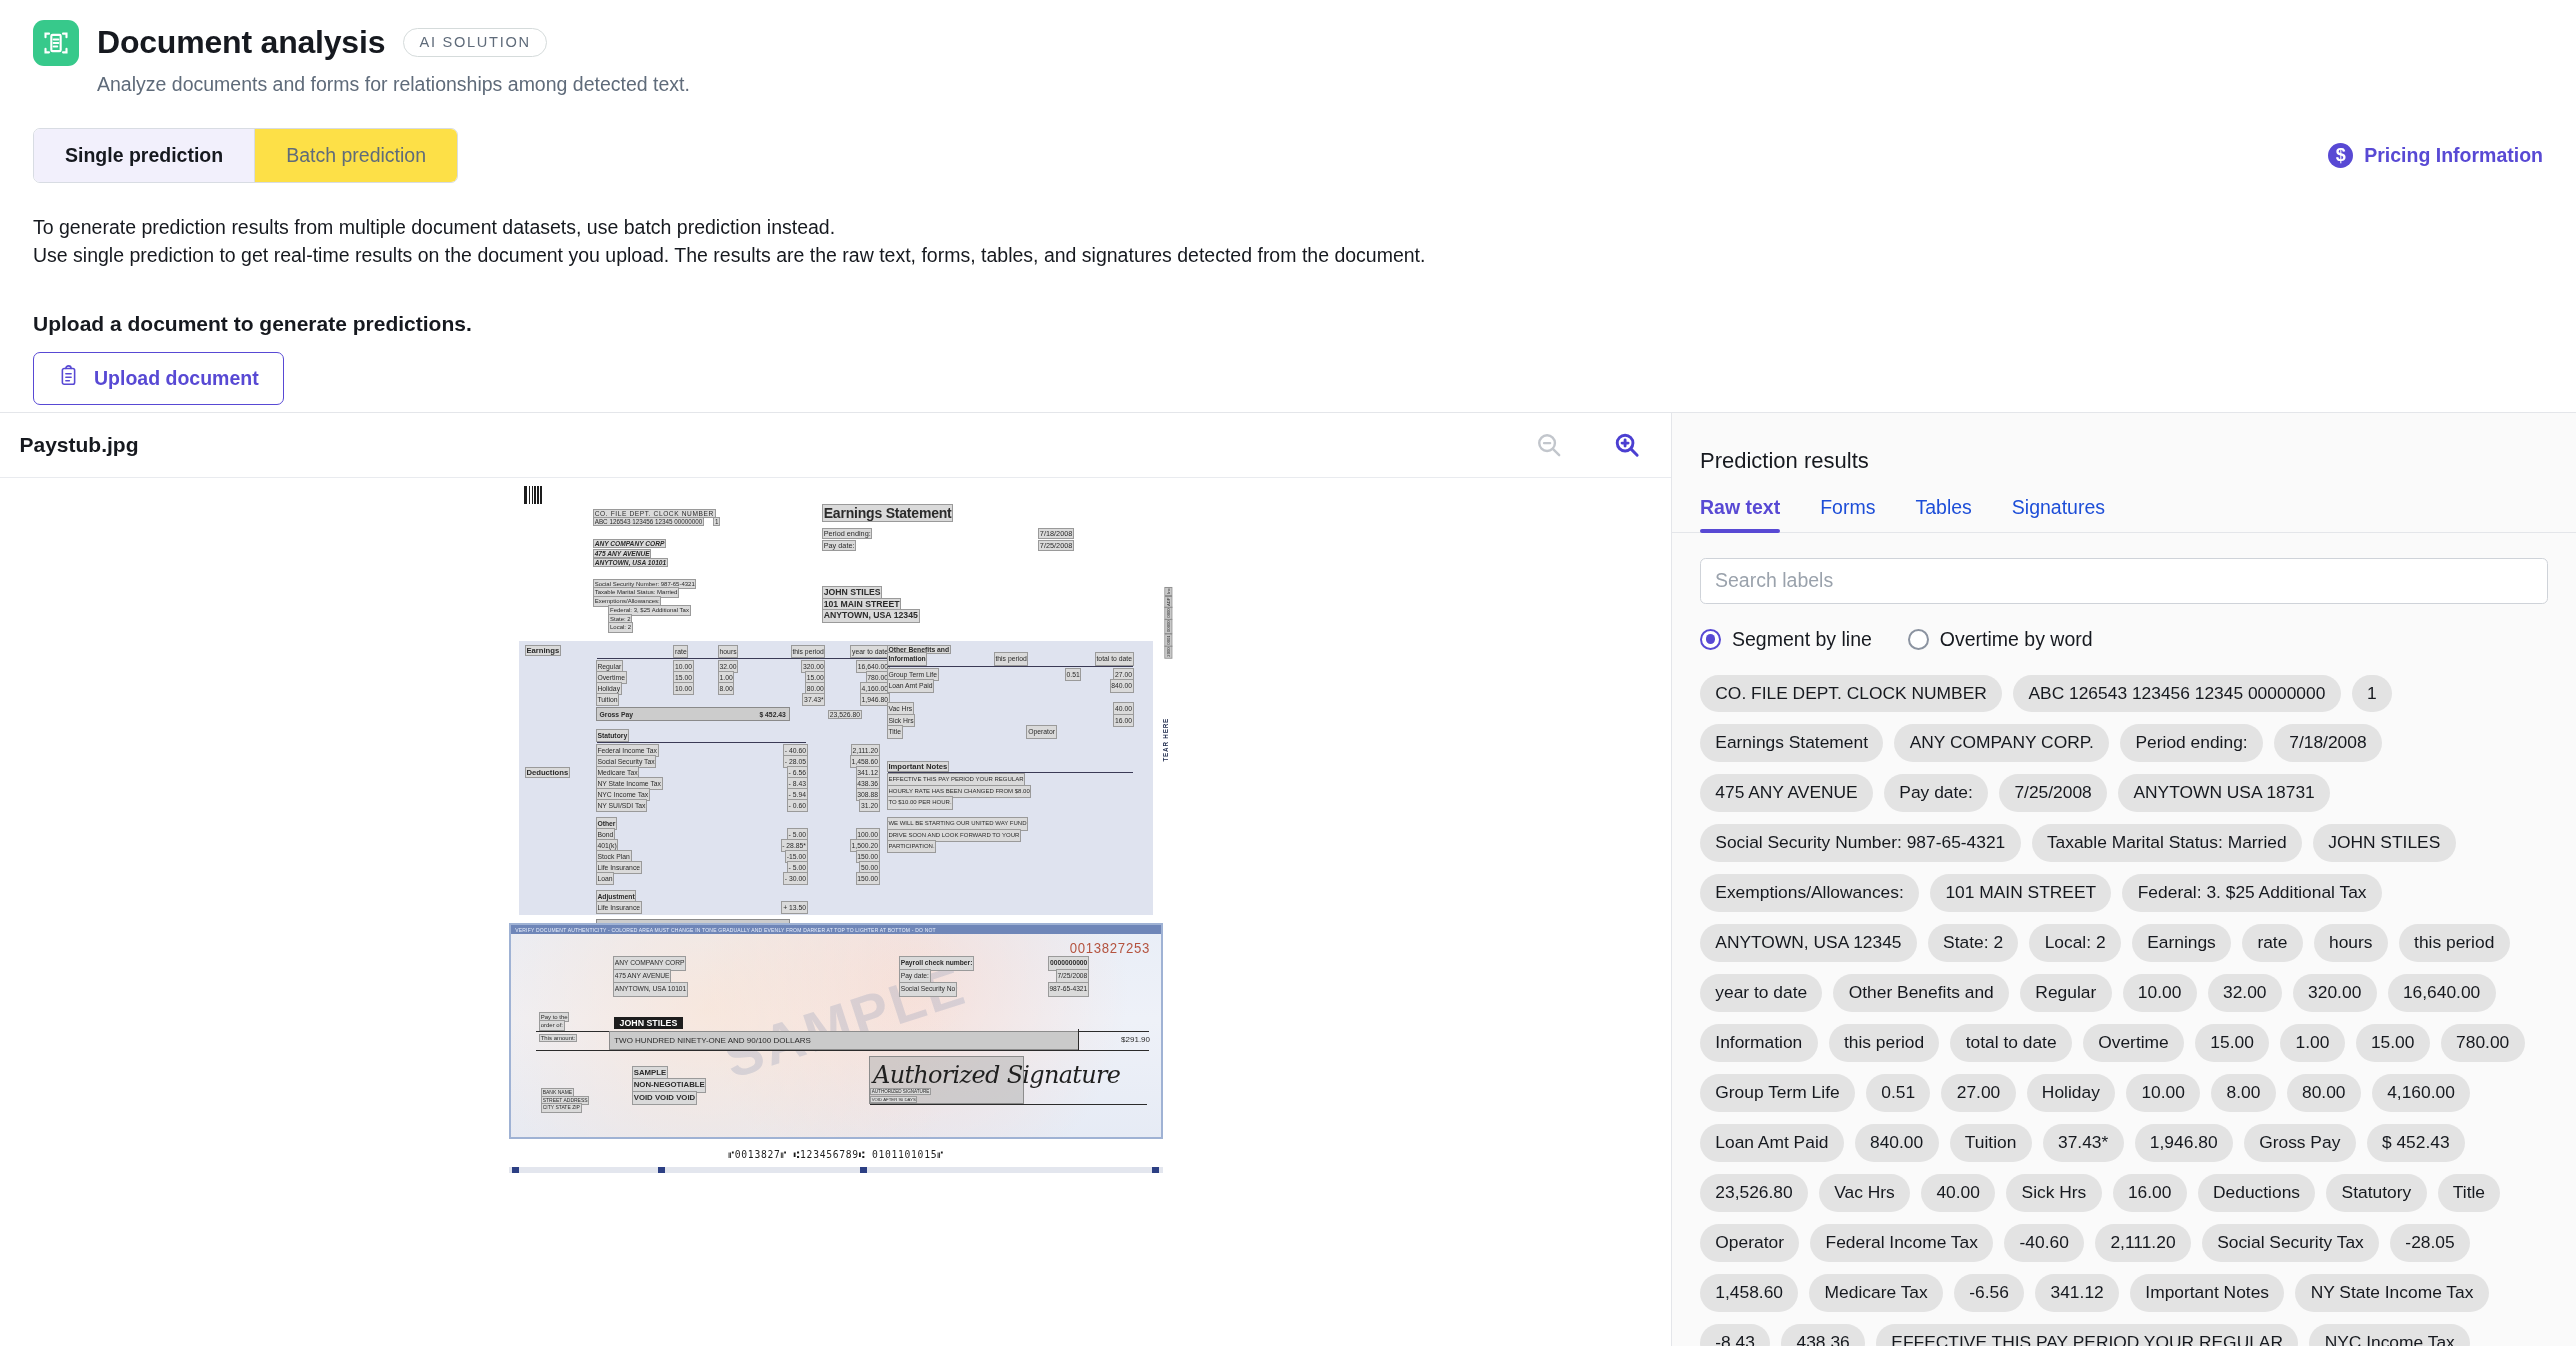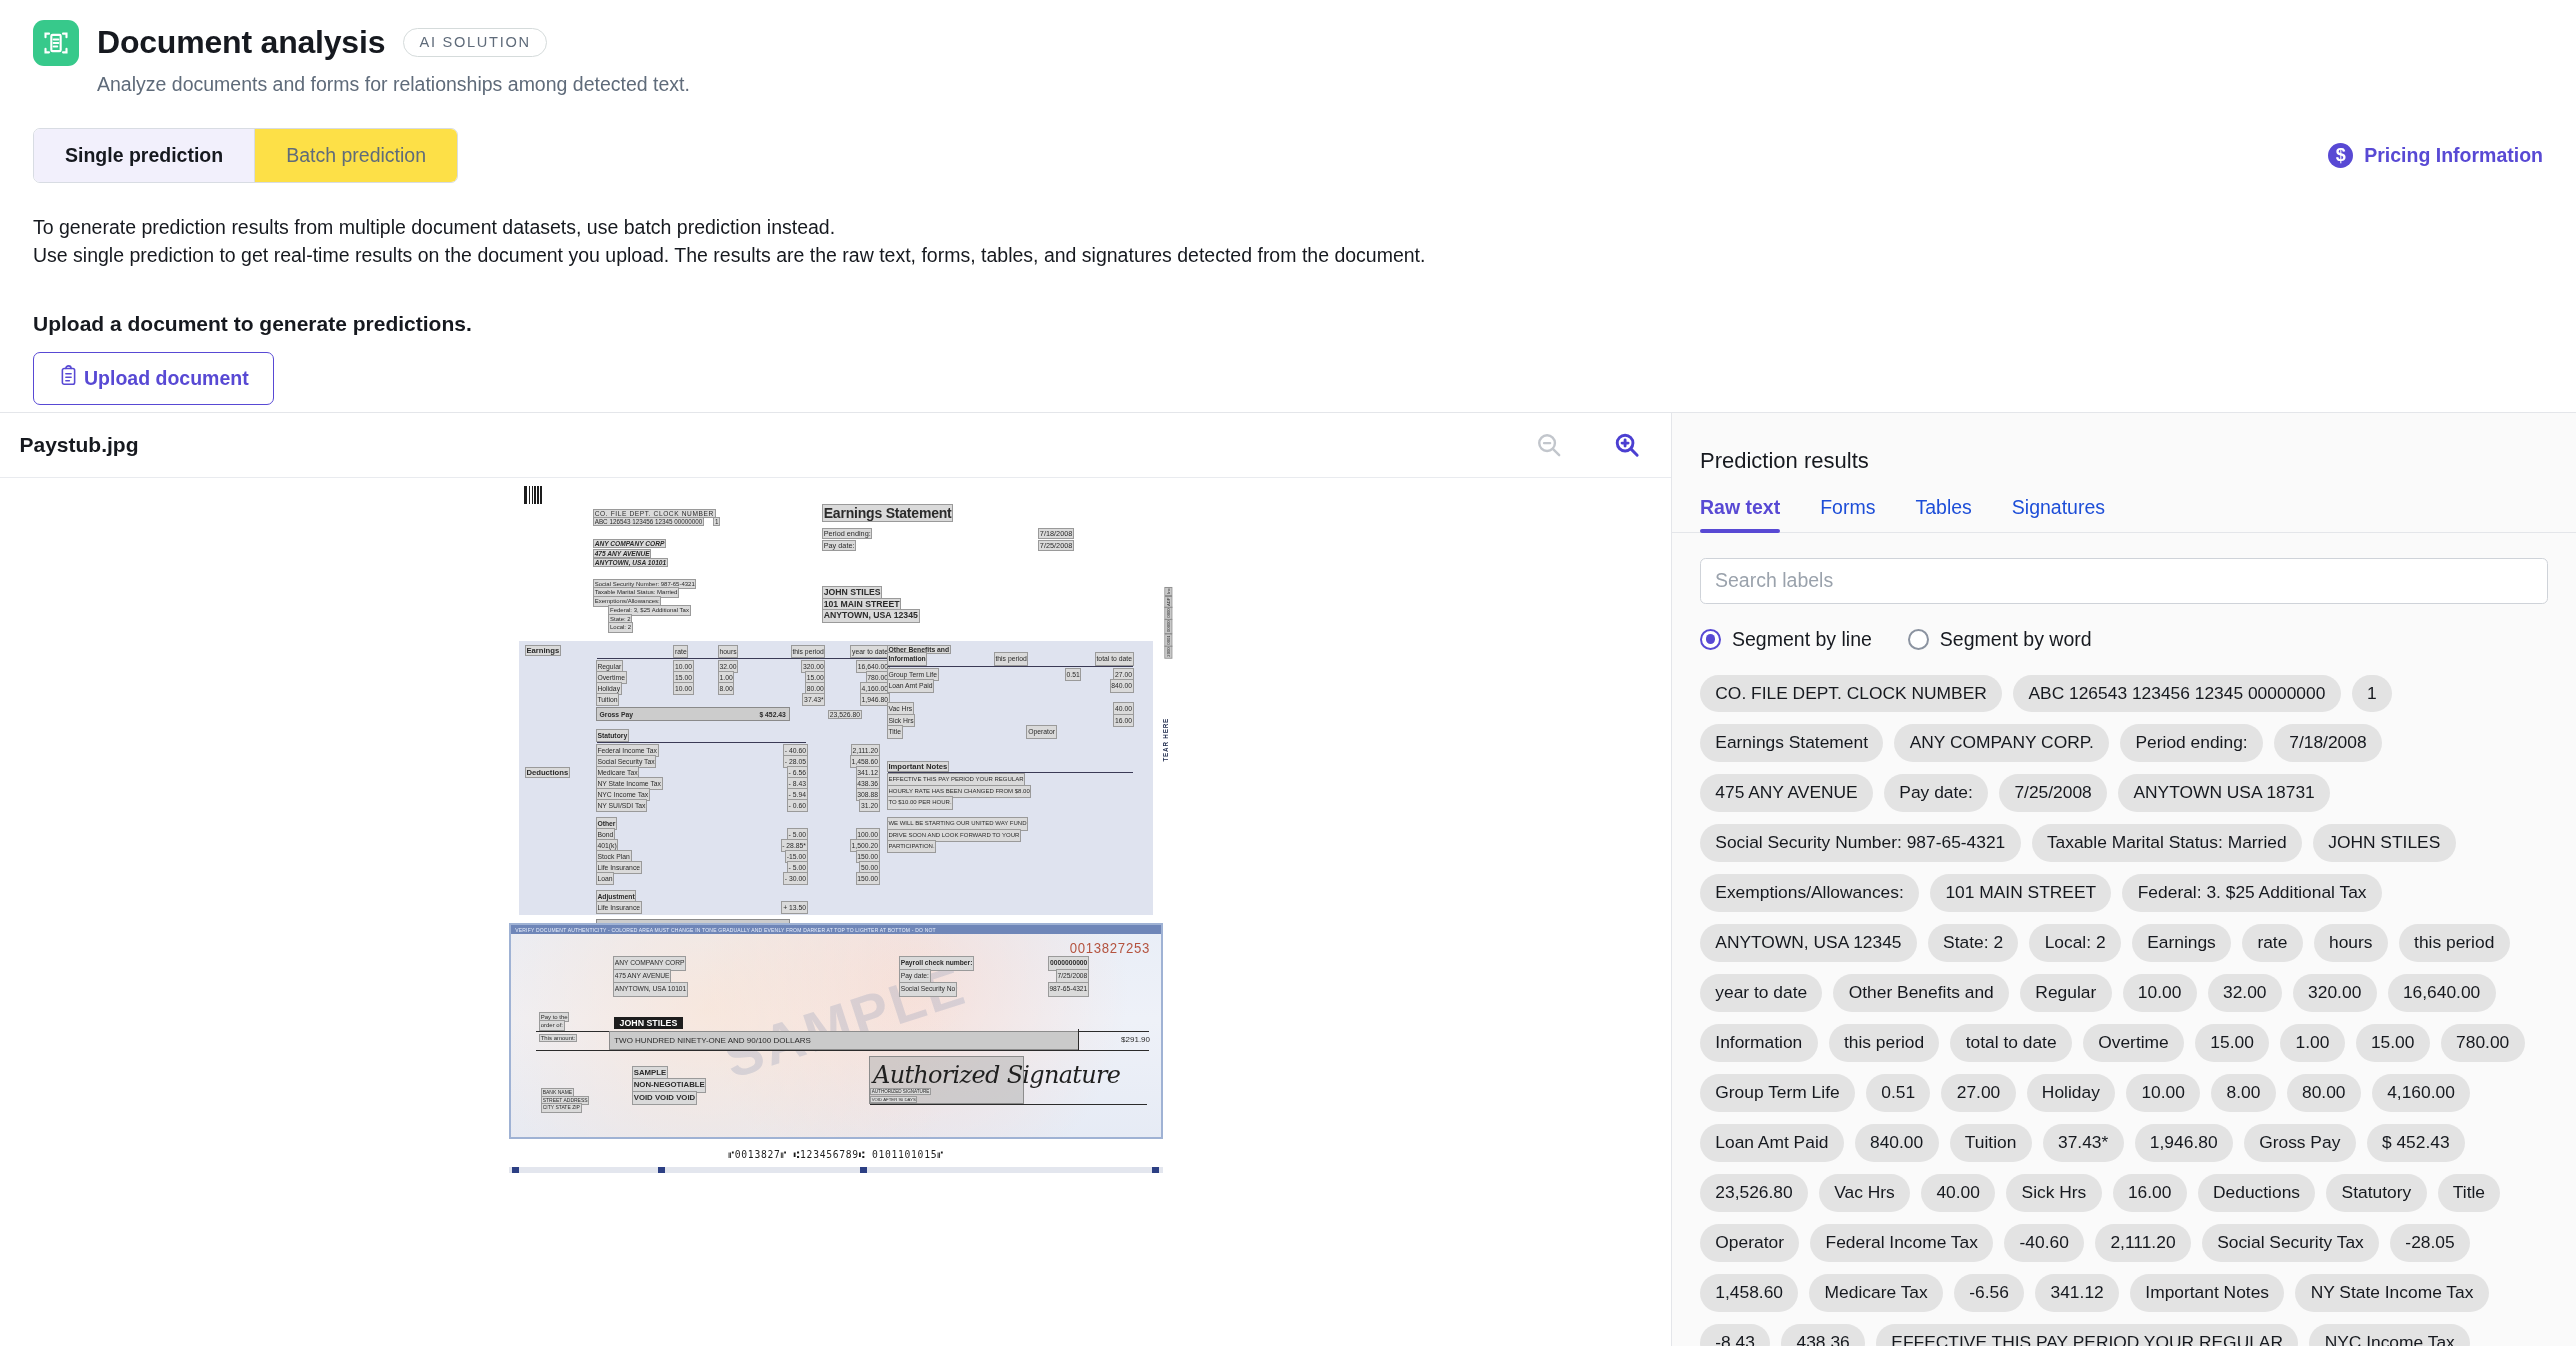--- a/index.html
+++ b/index.html
@@ -77,21 +77,21 @@
   .description {
     margin-top: 31px; padding: 0 33px;
     font-size: 19.5px; color: #16191f; line-height: 1.42;
   }
   .upload-heading {
     margin-top: 43px; padding: 0 33px;
     font-size: 21px; font-weight: bold; color: #16191f;
   }
   .upload-btn-wrap { margin-top: 15.3px; padding: 0 33px; }
   .upload-btn {
-    display: inline-flex; align-items: center; gap: 5px;
+    display: inline-flex; align-items: center; gap: 15px;
     border: 1.4px solid #5849d4; border-radius: 7px;
     background: #ffffff; color: #5849d4;
     font-size: 19.5px; font-weight: bold;
     padding: 12.5px 24px; cursor: pointer; font-family: inherit;
   }
   .upload-btn svg { width: 21px; height: 21px; }
 
   
   .split {
     position: absolute;
@@ -707,21 +707,21 @@
       <input class="search-input" type="text" placeholder="Search labels" style="">
     </div>
 
     <div class="radios">
       <label class="radio on">
         <span class="dot"></span>
         <span class="lbl">Segment by line</span>
       </label>
       <label class="radio">
         <span class="dot"></span>
-        <span class="lbl">Segment by word</span>
+        <span class="lbl">Overtime by word</span>
       </label>
     </div>
 
     <div class="chips" id="chips-container">
         <div class="chip">CO. FILE DEPT. CLOCK NUMBER</div>
         <div class="chip">ABC 126543 123456 12345 00000000</div>
         <div class="chip">1</div>
         <div class="chip">Earnings Statement</div>
         <div class="chip">ANY COMPANY CORP.</div>
         <div class="chip">Period ending:</div>

